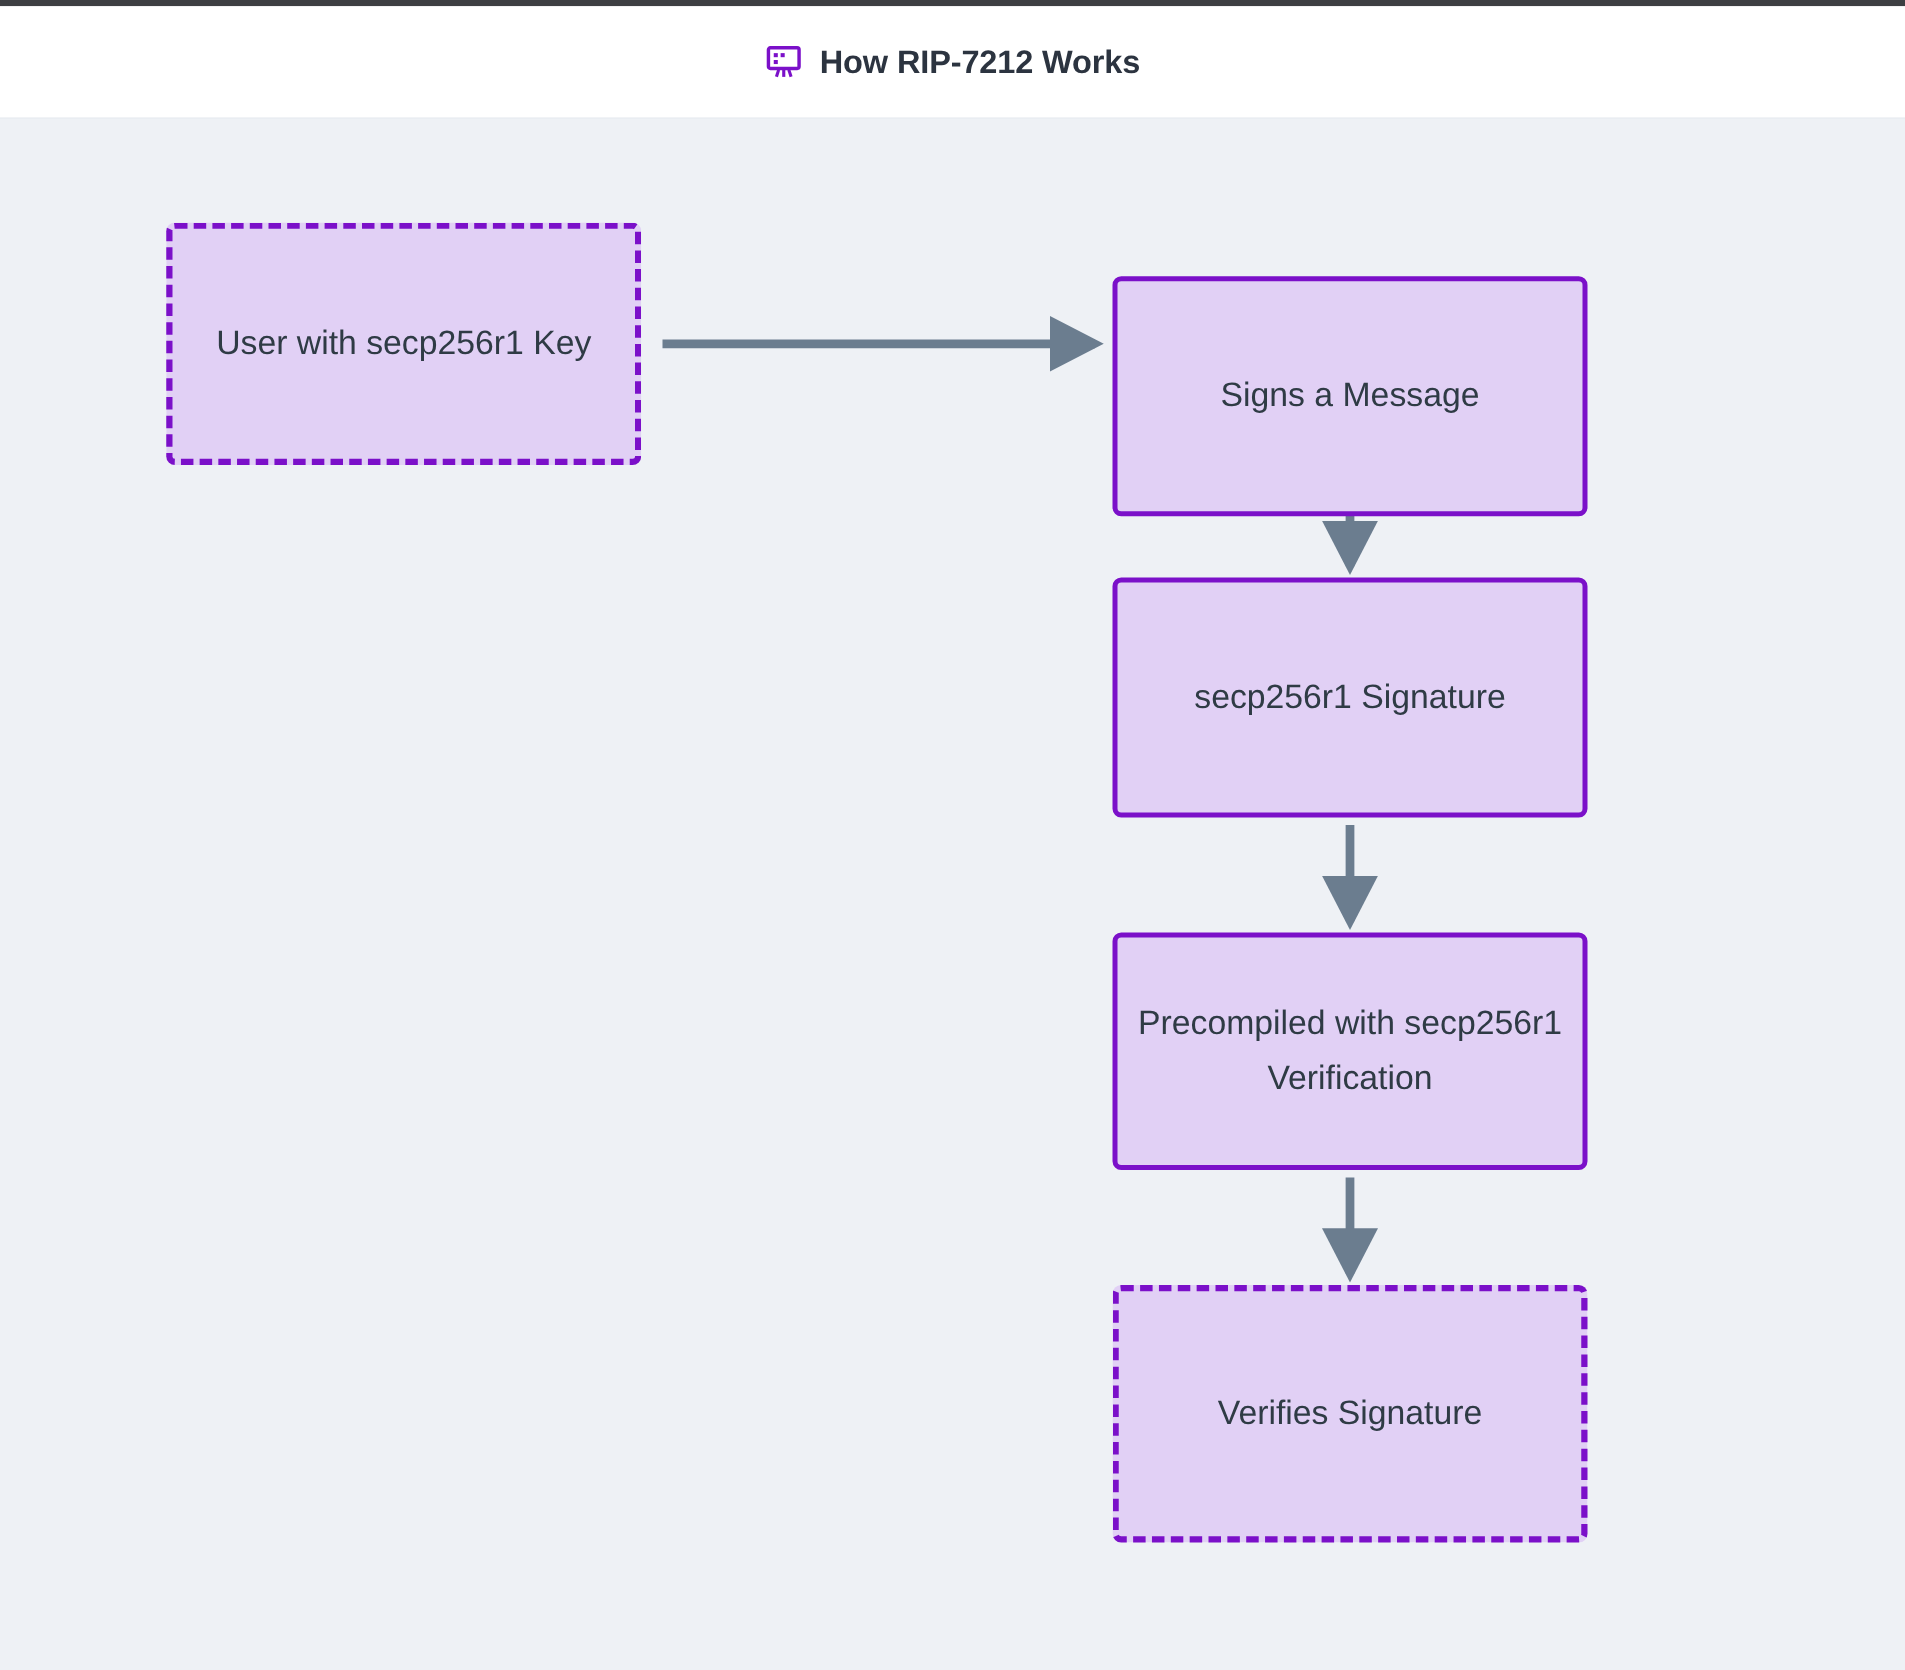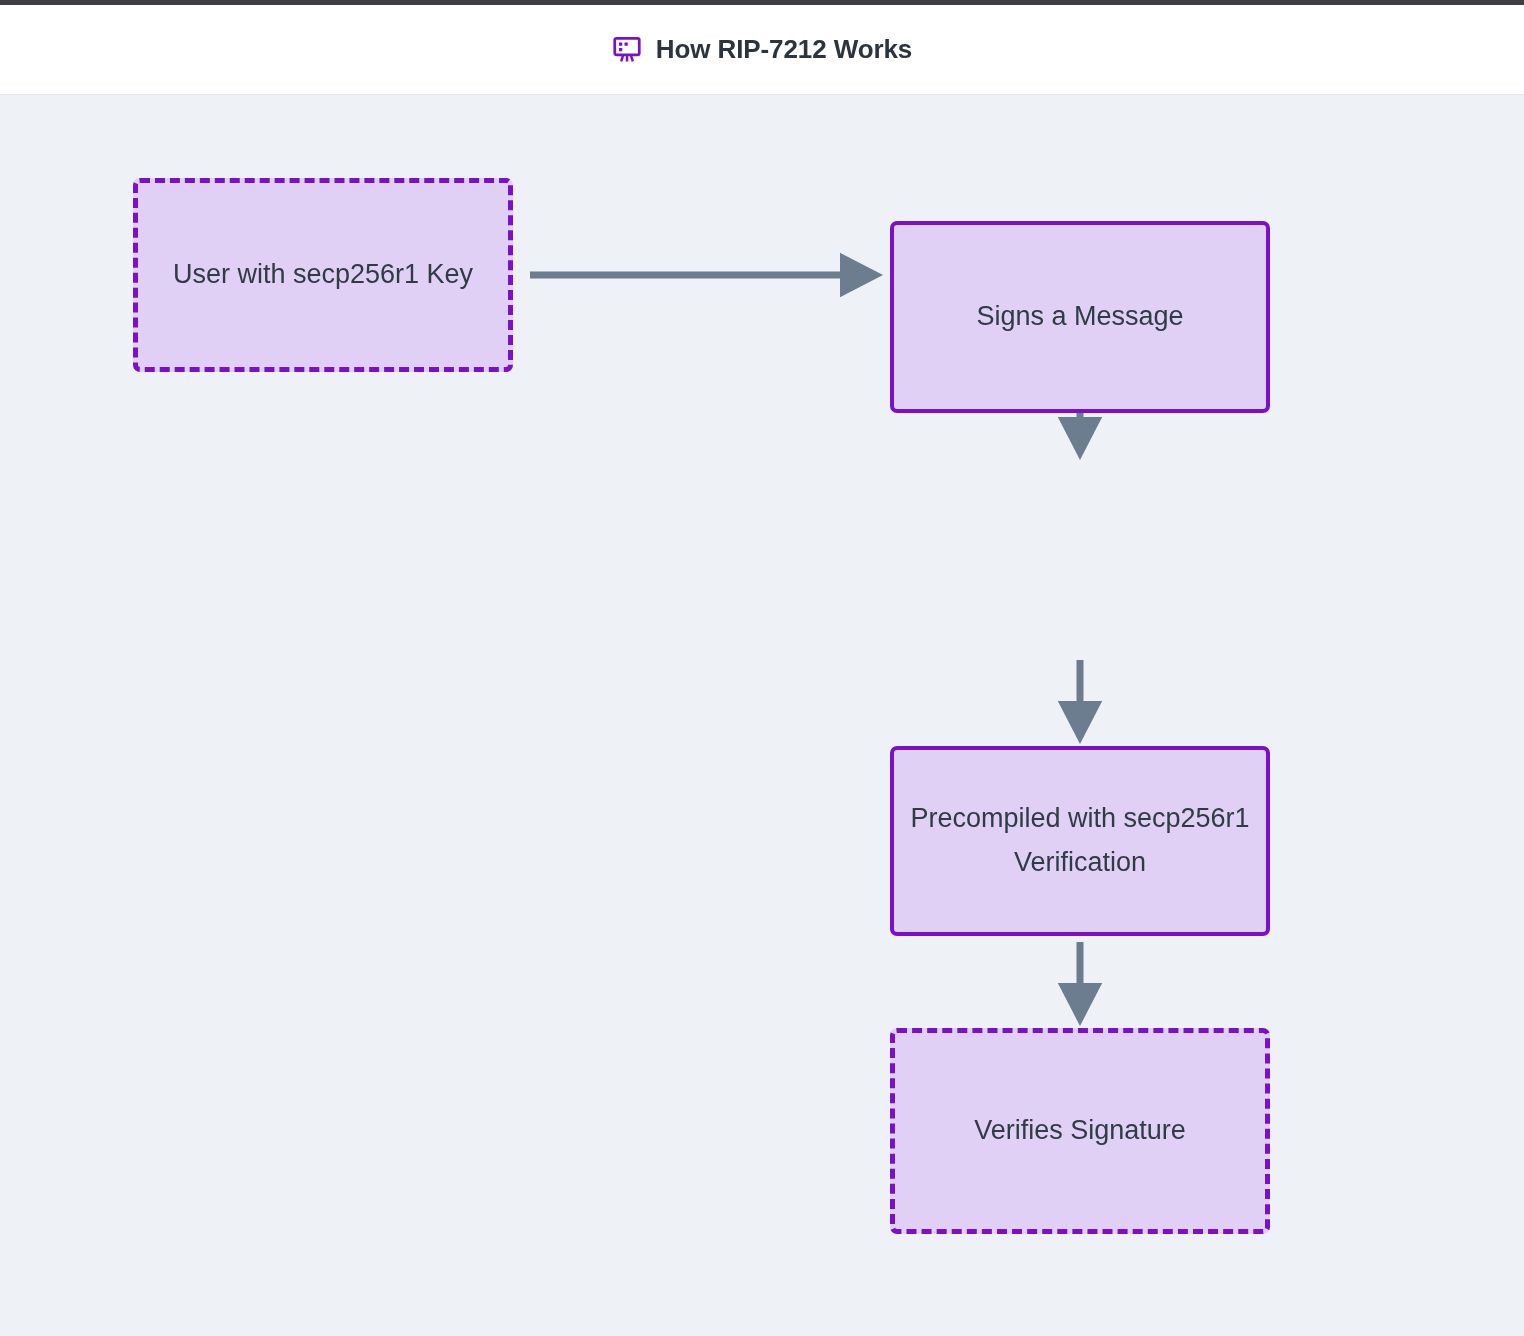--- a/index.html
+++ b/index.html
@@ -148,20 +148,23 @@
     </svg>
 
     <div class="node dashed" id="node-user">
       <span class="node-label">User with secp256r1 Key</span>
     </div>
 
     <div class="node solid" id="node-signs">
       <span class="node-label">Signs a Message</span>
     </div>
 
+    <div class="node solid" id="node-signature">
+      <span class="node-label">secp256r1 Signature</span>
+    </div>
 
     <div class="node solid" id="node-precompiled">
       <span class="node-label">Precompiled with secp256r1 Verification</span>
     </div>
 
     <div class="node dashed" id="node-verifies">
       <span class="node-label">Verifies Signature</span>
     </div>
 
   </div>

